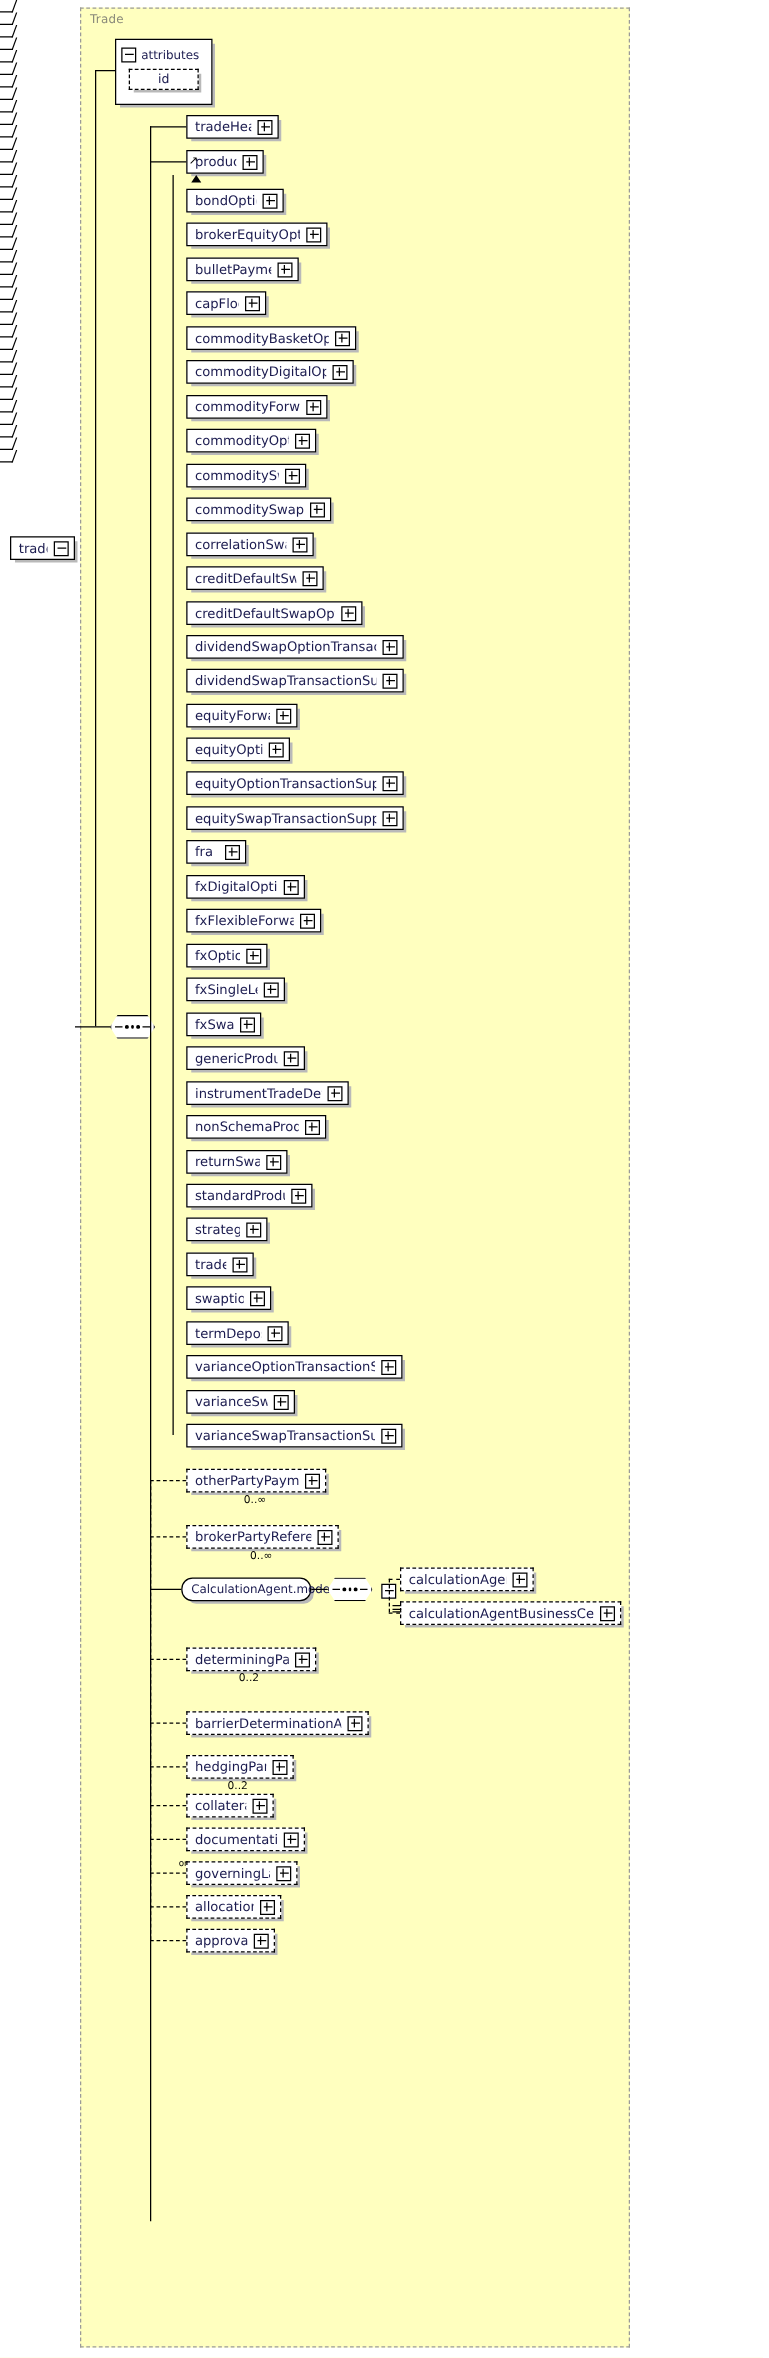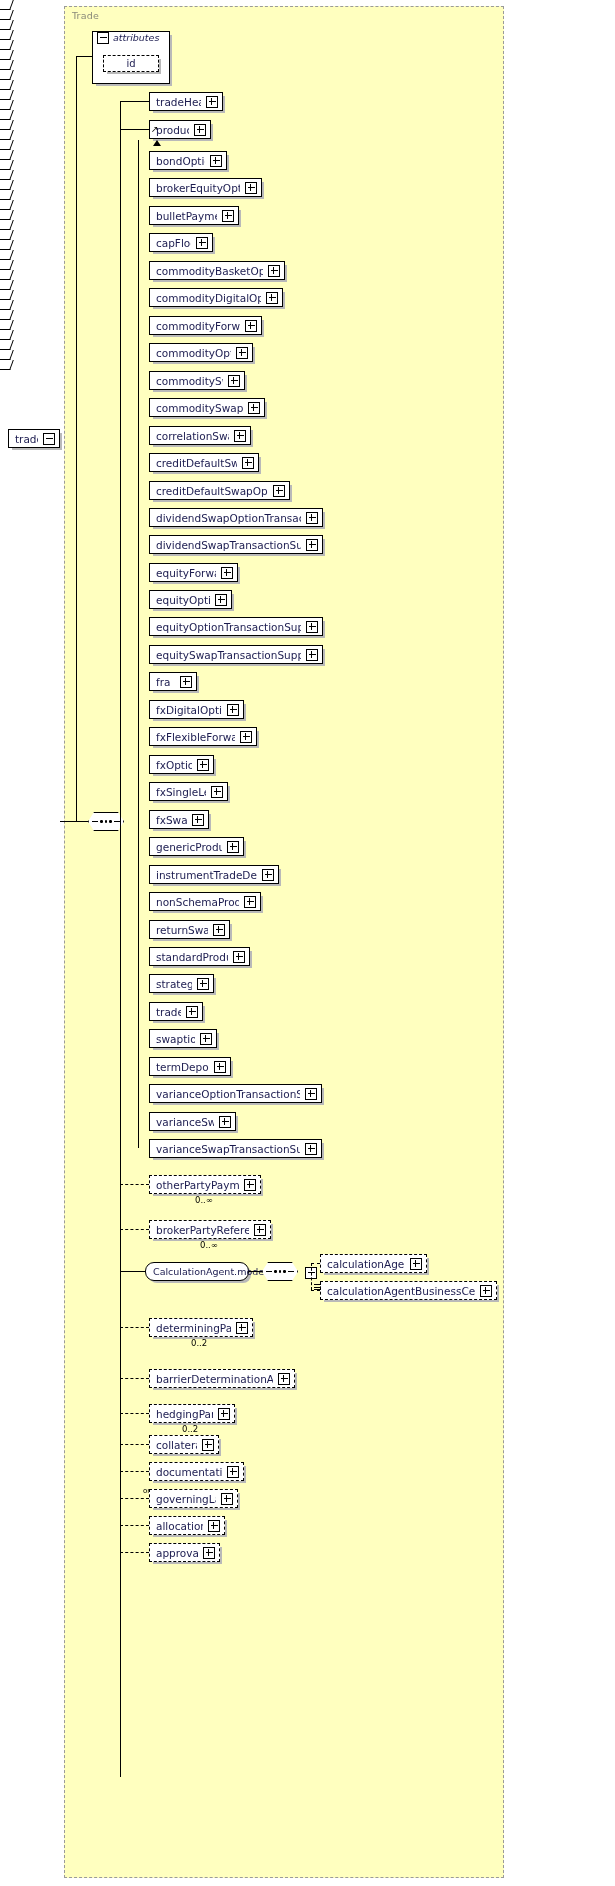--- a/index.html
+++ b/index.html
@@ -37,22 +37,22 @@
   .pm.plus::after{content:"";position:absolute;top:1.5px;bottom:1.5px;left:4px;
     width:1.4px;background:#000;}
   
   #attrbox{
     position:absolute;left:92px;top:31px;width:78px;height:53px;
     background:#ffffff;border:1.3px solid #000;box-sizing:border-box;
     box-shadow:3px 3px 0 -1px #b9b9b9;
   }
   #attr-head{
     position:absolute;left:0;top:0;width:78px;height:18px;
-    display:flex;align-items:flex-start;padding-left:4px;
-    font-style:italic;font-size:9.5px;color:#1b1b4f;
+    display:flex;align-items:flex-end;padding-left:4px;
+    font-size:9.5px;color:#1b1b4f;
   }
   #attr-head .pm{margin-left:0;margin-right:4px;}
   #attr-id{
     position:absolute;left:10px;top:23px;width:56px;height:17px;
     border:1.2px dashed #000;background:#fff;box-sizing:border-box;
     display:flex;align-items:center;justify-content:center;
     font-size:10px;color:#1b1b4f;box-shadow:3px 3px 0 -1px #b9b9b9;
   }
   
   #root-trade{

